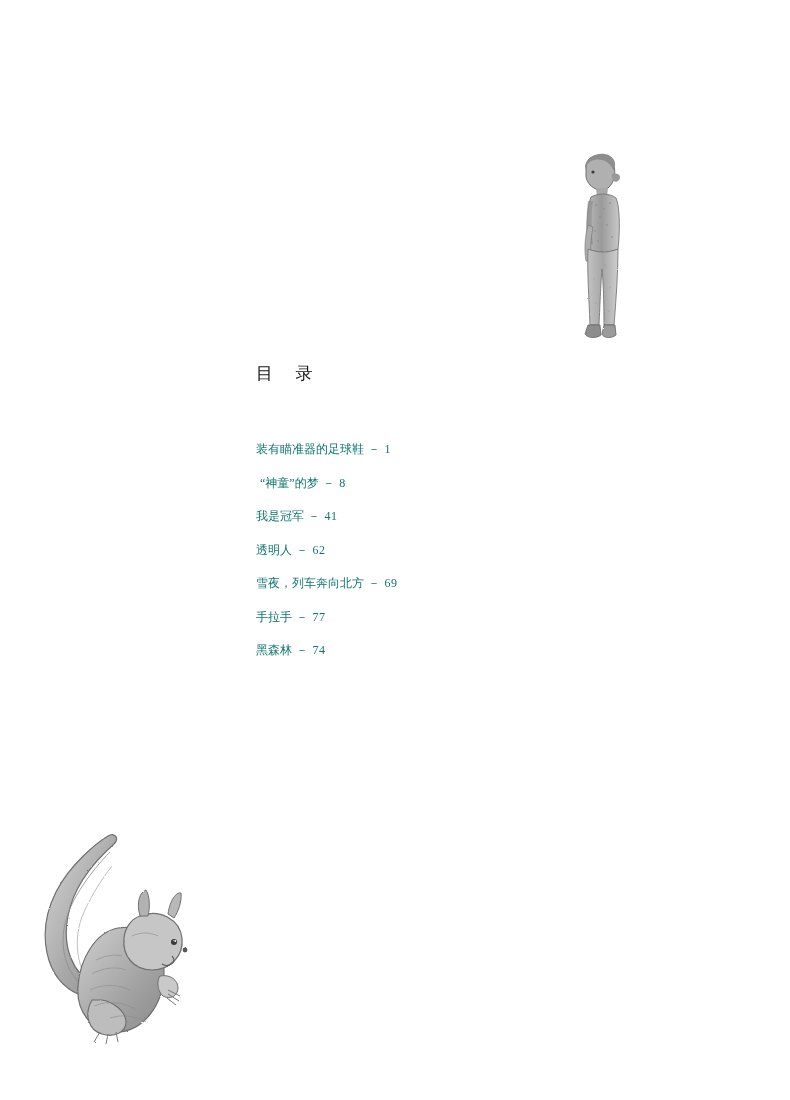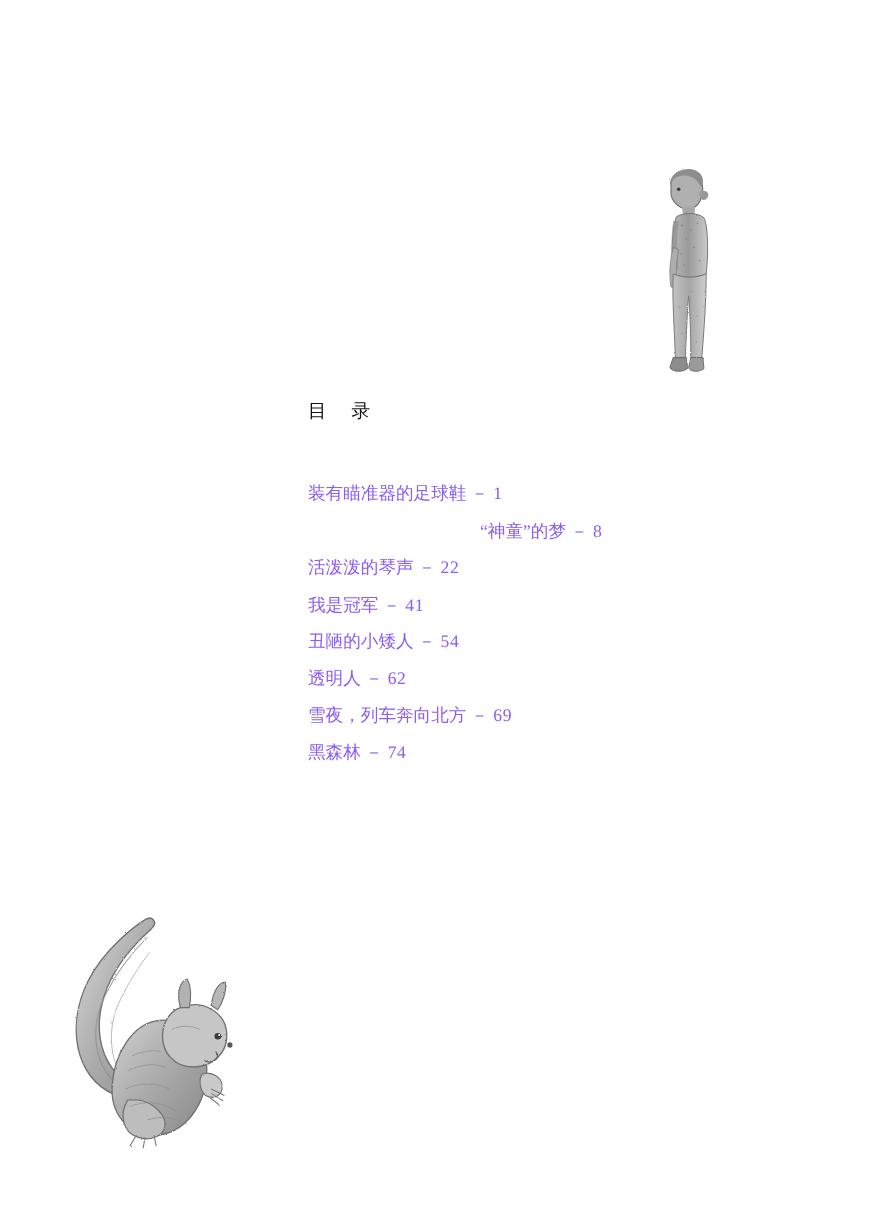--- a/index.html
+++ b/index.html
@@ -12,21 +12,20 @@
     height: 1100px;
     position: relative;
     overflow: hidden;
     font-family: "Liberation Serif", "DejaVu Serif", serif;
     color: #1a1a1a;
   }
 
   .page {
     position: absolute;
     inset: 0;
-    margin-left: 24px;
   }
 
   
   .toc {
     position: absolute;
     left: 256px;
     top: 362px;
     width: 420px;
   }
 
@@ -38,36 +37,35 @@
     font-family: "Liberation Serif", "DejaVu Serif", serif;
   }
   .toc-title .sp { display: inline-block; width: 22px; }
 
   .toc-list {
     list-style: none;
     margin: 0;
     padding: 0;
   }
   .toc-item {
-    font-size: 16px;
+    font-size: 12px;
     line-height: 33.5px;
-    color: #8b5cf6;
+    color: #0f766e;
     white-space: nowrap;
   }
   .toc-item .dash {
     display: inline-block;
     padding: 0 4px;
     letter-spacing: 0.5px;
   }
   .toc-item .pg {
     letter-spacing: 0.5px;
   }
   .toc-item.indent {
     padding-left: 4px;
-    text-align: center;
   }
 
   
   .illo {
     position: absolute;
   }
   #boy-illustration {
     left: 560px;
     top: 145px;
     width: 80px;
@@ -151,33 +149,30 @@
       <span>目</span><span class="sp"></span><span>录</span>
     </div>
     <ul class="toc-list">
       <li class="toc-item">
         <span>装有瞄准器的足球鞋</span><span class="dash">－</span><span class="pg">1</span>
       </li>
       <li class="toc-item indent">
         <span>“神童”的梦</span><span class="dash">－</span><span class="pg">8</span>
       </li>
       <li class="toc-item">
-        <span>活泼泼的琴声</span><span class="dash">－</span><span class="pg">22</span>
-      </li>
-      <li class="toc-item">
         <span>我是冠军</span><span class="dash">－</span><span class="pg">41</span>
       </li>
       <li class="toc-item">
-        <span>丑陋的小矮人</span><span class="dash">－</span><span class="pg">54</span>
-      </li>
-      <li class="toc-item">
         <span>透明人</span><span class="dash">－</span><span class="pg">62</span>
       </li>
       <li class="toc-item">
         <span>雪夜，列车奔向北方</span><span class="dash">－</span><span class="pg">69</span>
+      </li>
+      <li class="toc-item">
+        <span>手拉手</span><span class="dash">－</span><span class="pg">77</span>
       </li>
       <li class="toc-item">
         <span>黑森林</span><span class="dash">－</span><span class="pg">74</span>
       </li>
     </ul>
   </div>
 
   <div class="illo" id="squirrel-illustration">
     <svg viewBox="0 0 190 235" xmlns="http://www.w3.org/2000/svg">
       <defs>

